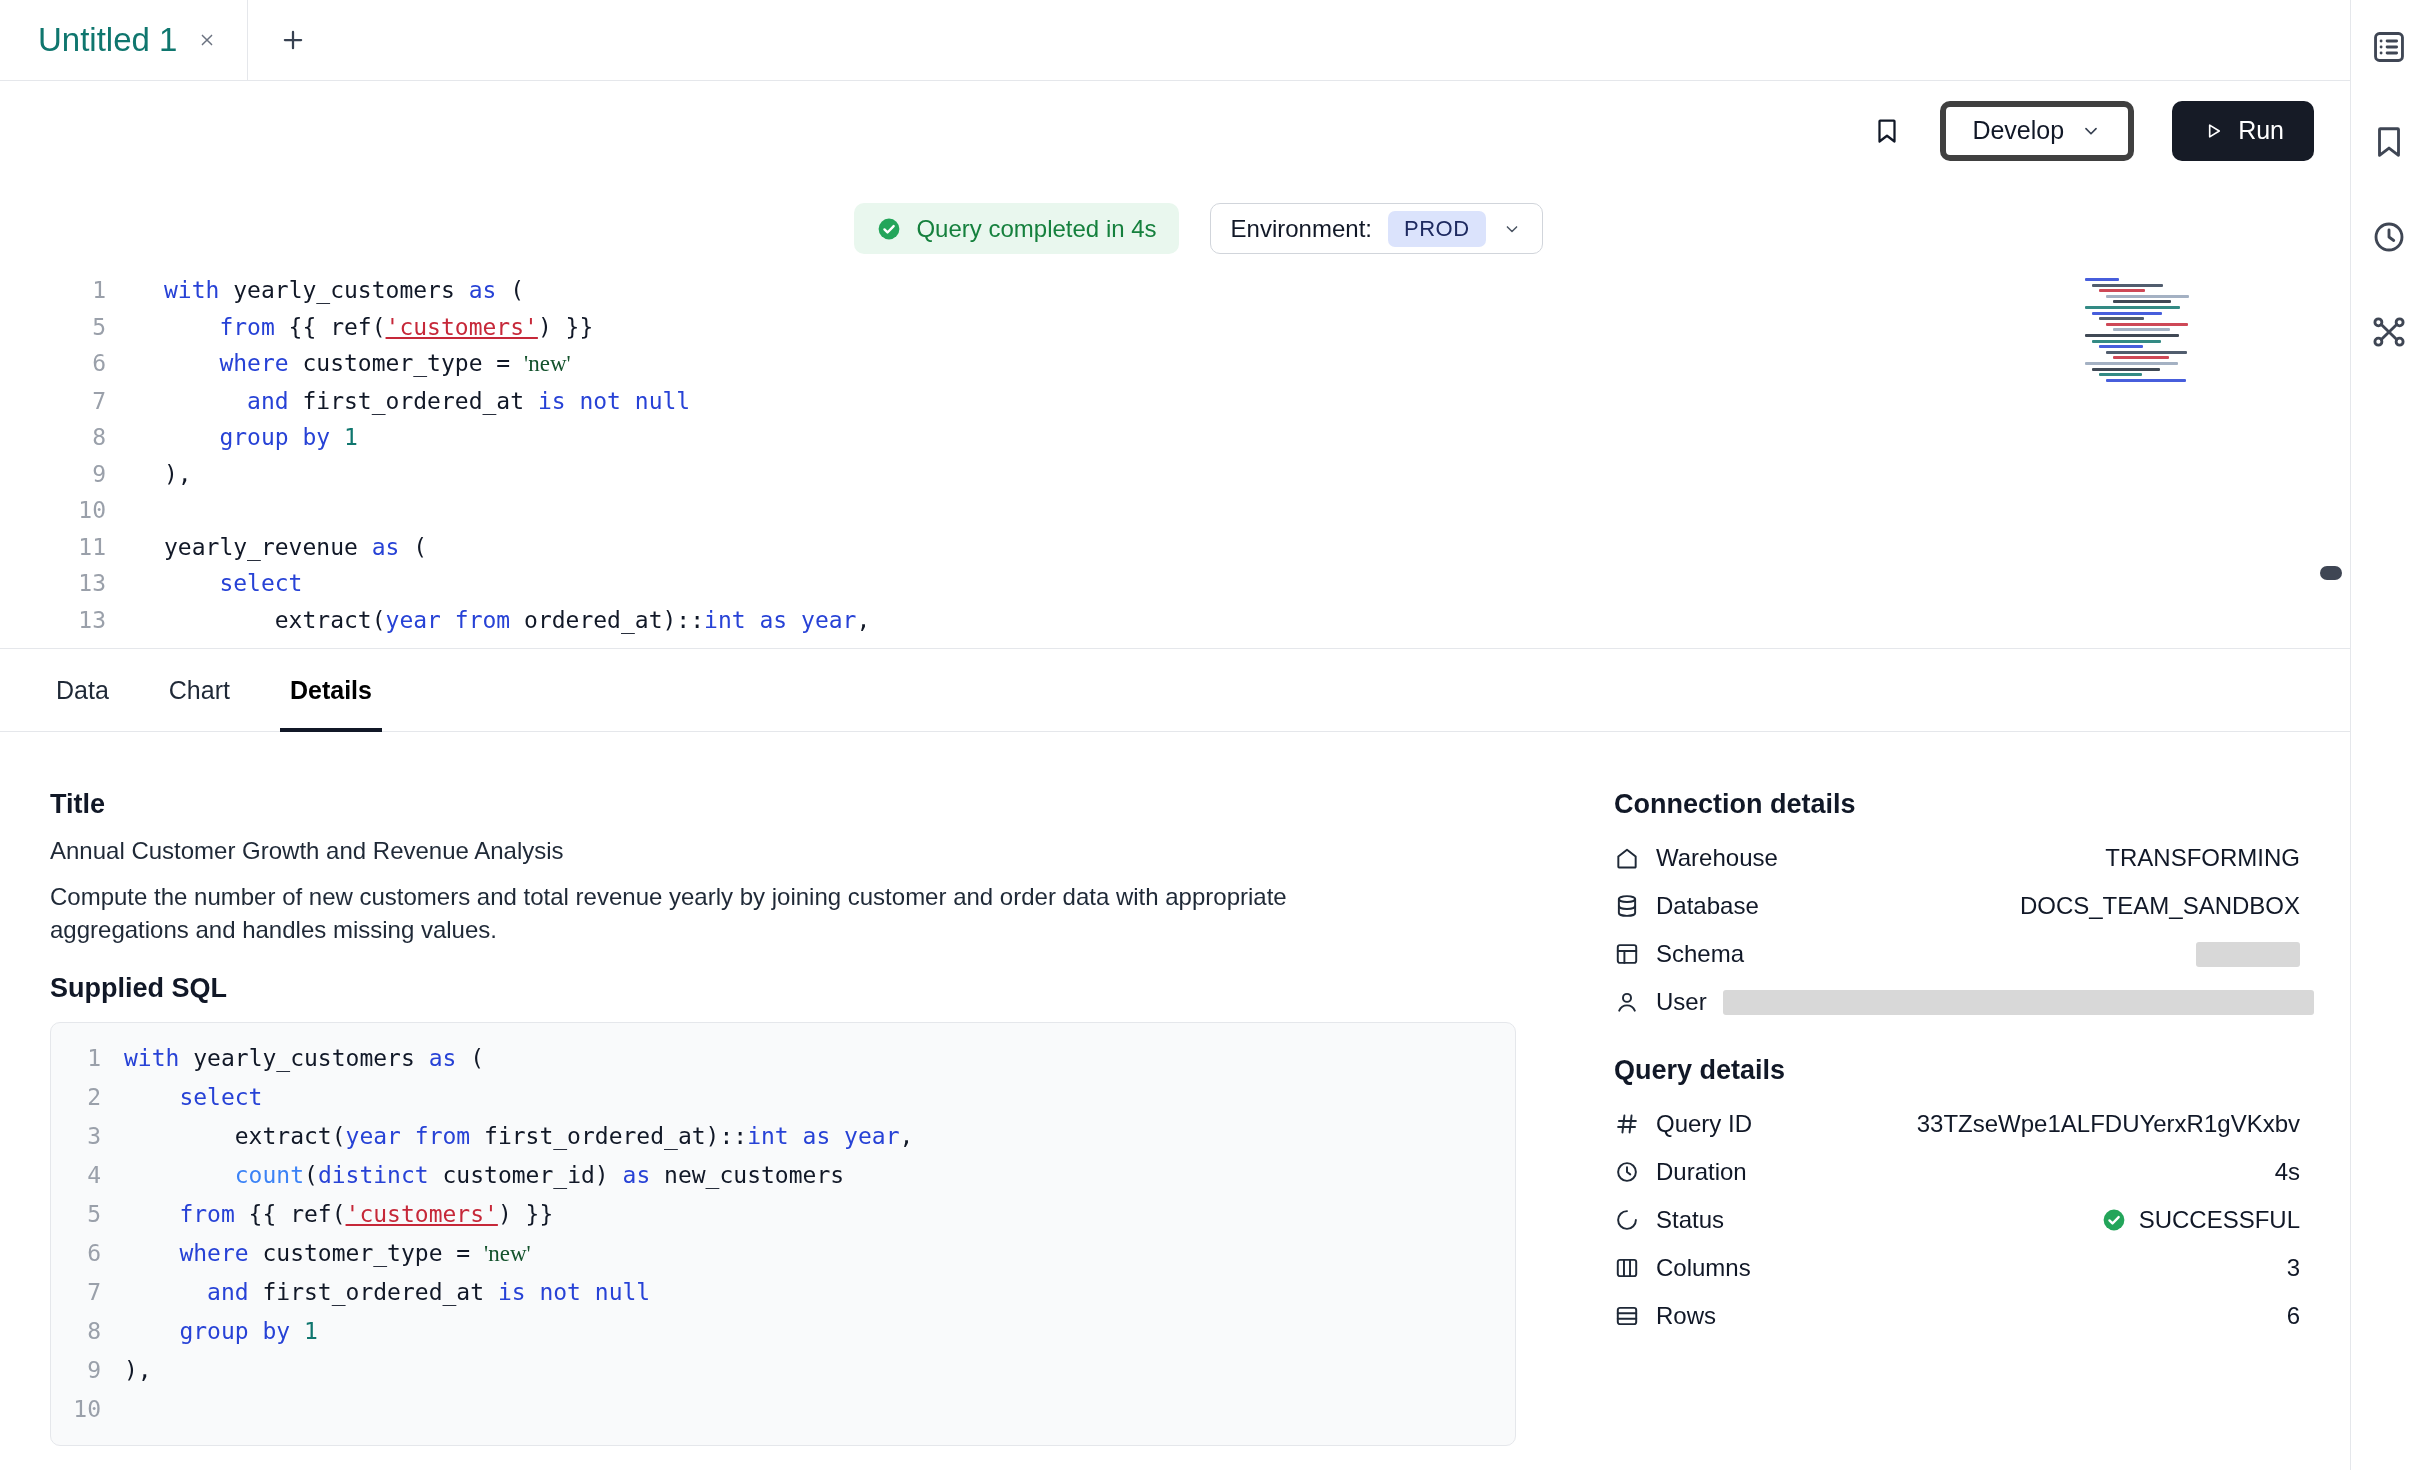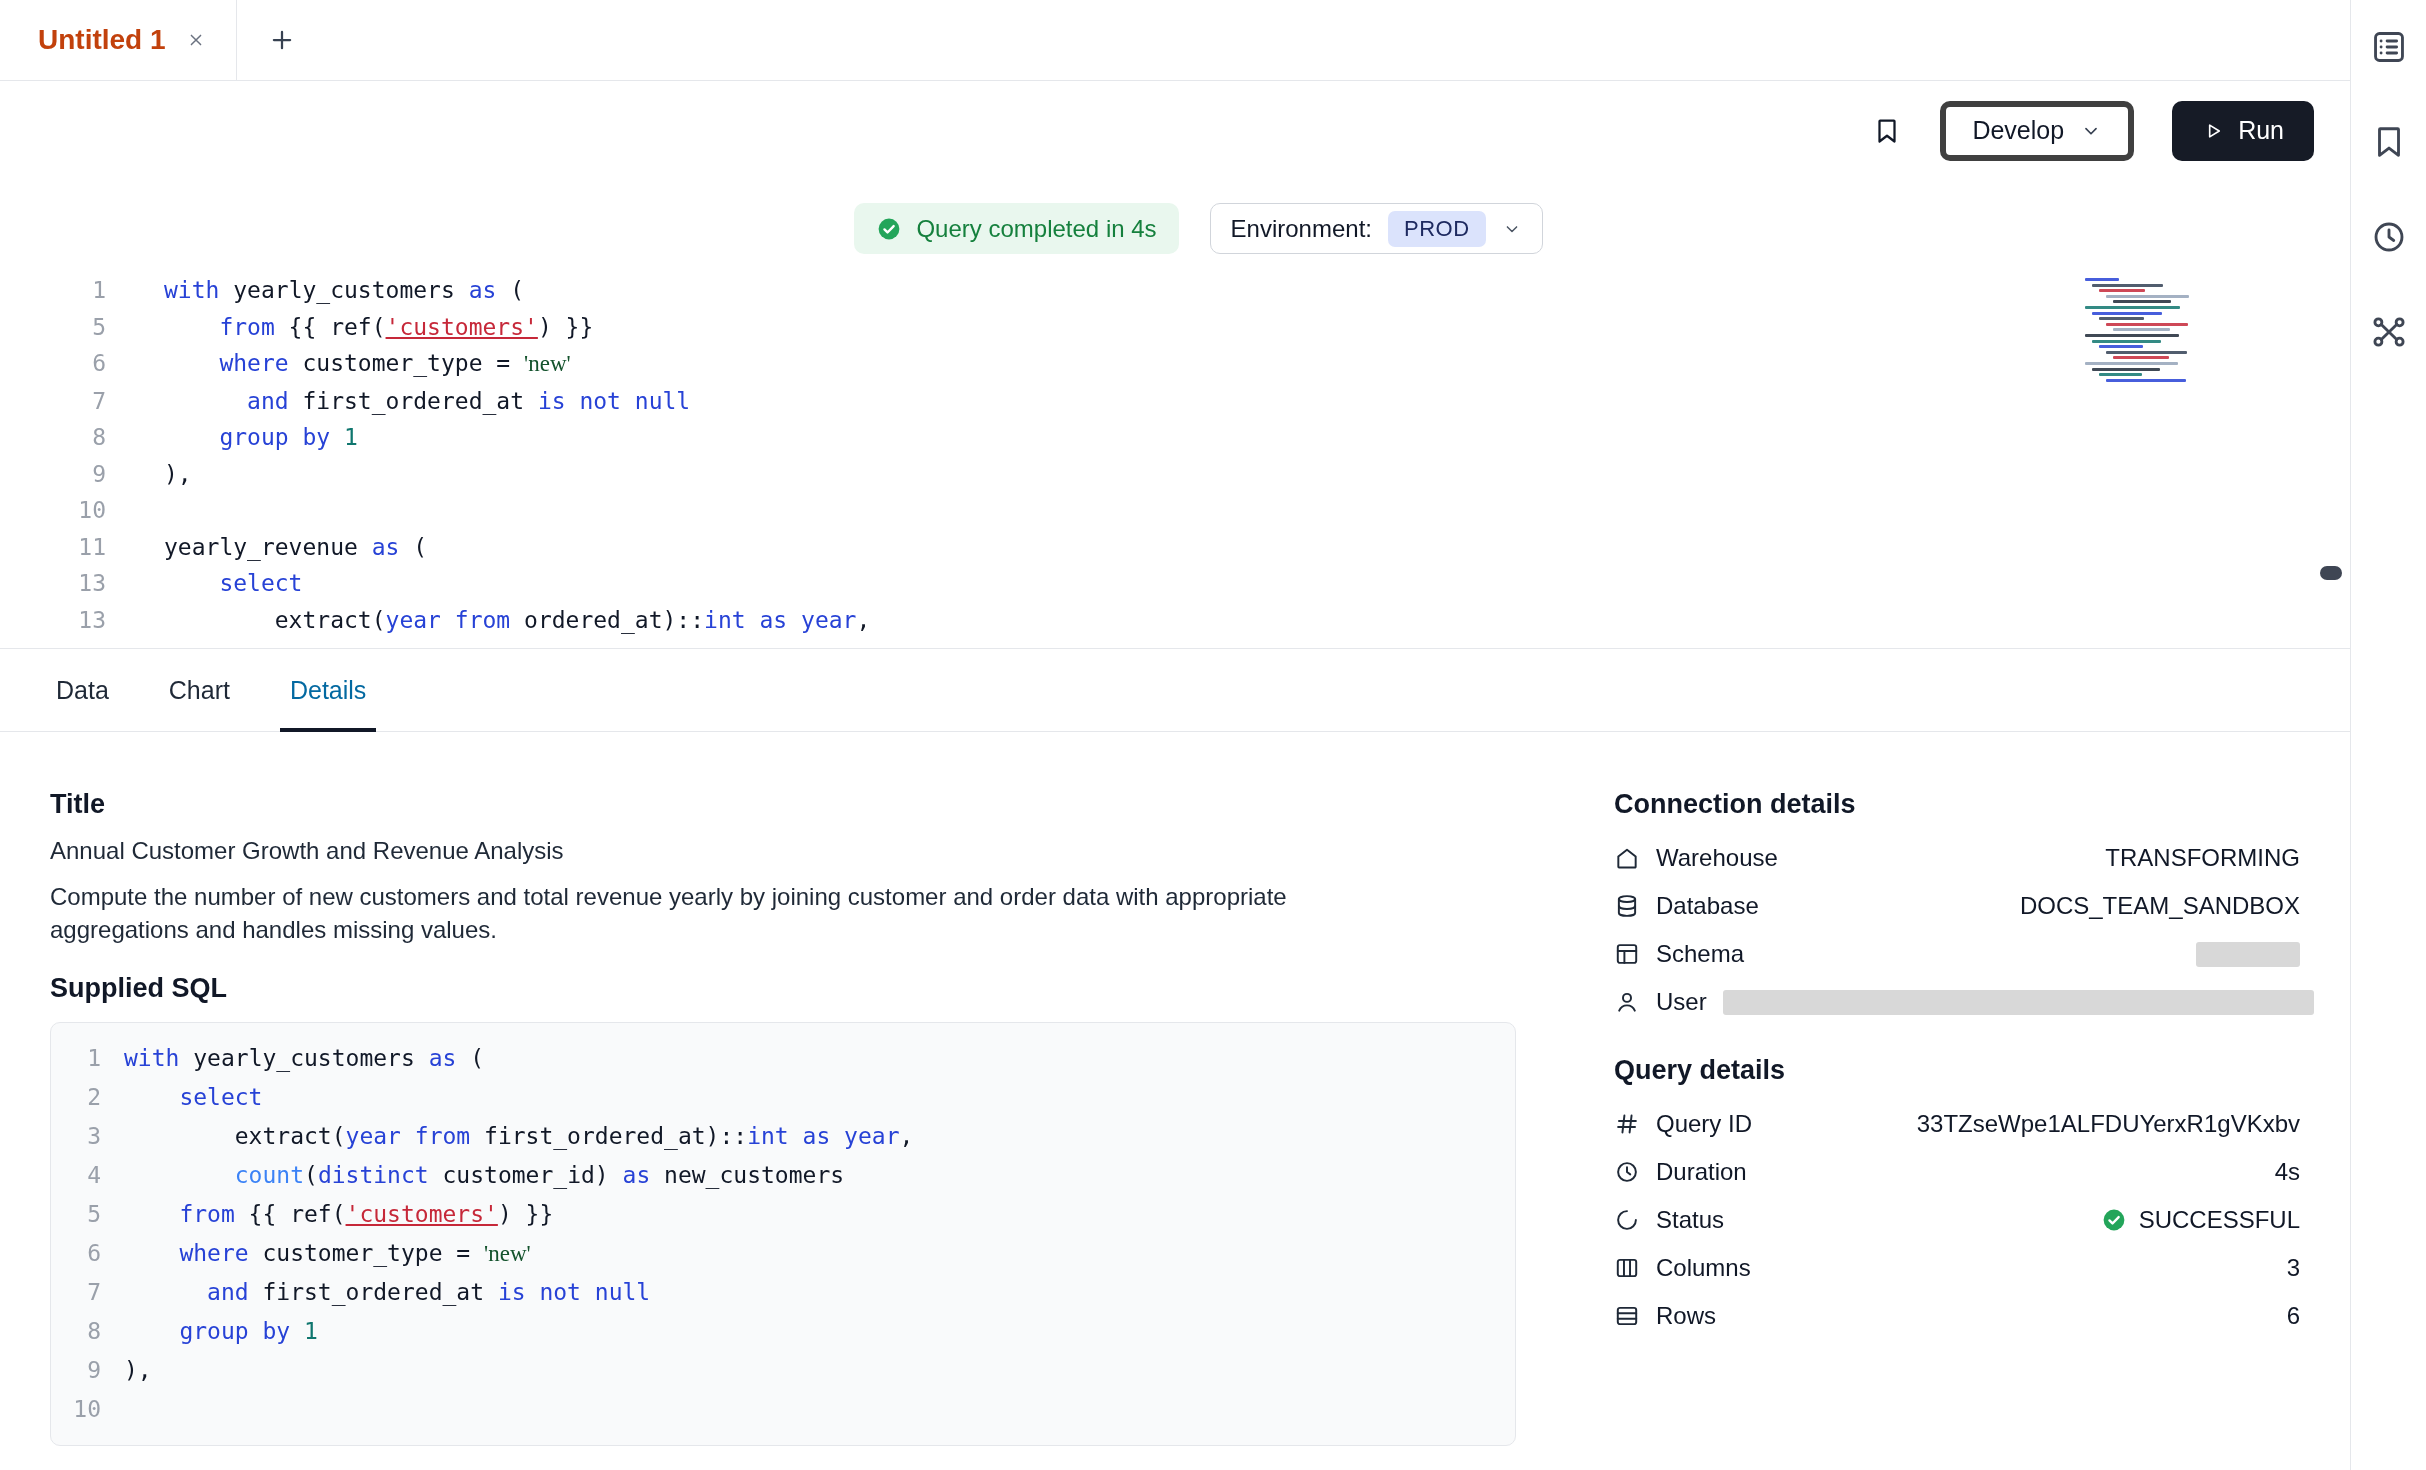--- a/index.html
+++ b/index.html
@@ -17,21 +17,21 @@
   .s20 { width: 20px; height: 20px; }
   .s22 { width: 22px; height: 22px; }
   .s26 { width: 26px; height: 26px; }
   .s30 { width: 30px; height: 30px; }
   .s38 { width: 38px; height: 38px; }
 
   
   .tabbar { height: 81px; border-bottom: 1px solid #E5E7EB; display: flex; align-items: center; flex: none; }
   .tab { height: 100%; display: flex; align-items: center; gap: 20px; padding: 0 30px 0 38px;
          border-right: 1px solid #E5E7EB; cursor: pointer; }
-  .tab-label { font-size: 28px; font-weight: 700; color: #c2410c; }
+  .tab-label { font-size: 33px; font-weight: 400; color: #0f766e; }
   .tab-close { color: #6B7280; cursor: pointer; }
   .add-tab { margin-left: 30px; color: #374151; cursor: pointer; }
 
   
   .toolbar { height: 99px; display: flex; align-items: center; justify-content: flex-end;
              padding-right: 36px; gap: 38px; flex: none; }
   .bm { color: #111827; cursor: pointer; }
   .btn { display: flex; align-items: center; border-radius: 10px; height: 60px; font-size: 25px;
          font-family: "Liberation Sans", sans-serif; cursor: pointer; }
   .btn-develop { background: #fff; border: 6px solid #404040; padding: 0 26px; gap: 16px;
@@ -67,21 +67,21 @@
   .mm-bar { height: 3px; margin-bottom: 2.6px; border-radius: 1px; opacity: 0.85; }
   .scroll-thumb { position: absolute; top: 312px; right: 8px; width: 22px; height: 14px;
                   background: #3F4654; border-radius: 7px; cursor: grab; }
 
   
   .results { border-top: 1px solid #E5E7EB; flex: 1; display: flex; flex-direction: column; overflow: hidden; }
   .tabsrow { height: 83px; border-bottom: 1px solid #E5E7EB; display: flex; align-items: stretch;
              gap: 48px; padding-left: 50px; flex: none; }
   .rtab { font-size: 25px; color: #1F2937; display: flex; align-items: center; position: relative;
           padding: 0 6px; cursor: pointer; }
-  .rtab.active { font-weight: 400; color: #0369a1; }
+  .rtab.active { font-weight: 700; color: #000000; }
   .rtab.active::after { content: ''; position: absolute; left: -4px; right: -4px; bottom: -1px;
                         height: 4px; background: #111827; }
 
   .details { flex: 1; display: flex; padding: 56px 50px 0 50px; gap: 98px; overflow: hidden; }
   .dleft { flex: 1; min-width: 0; }
   .dright { width: 686px; flex: none; }
   .h { font-size: 27px; font-weight: 700; line-height: 32px; color: #111827; }
   .body-text { font-size: 24px; line-height: 30px; color: #1F2937; }
   .title-text { margin-top: 16px; }
   .mt-desc { margin-top: 34px; }

